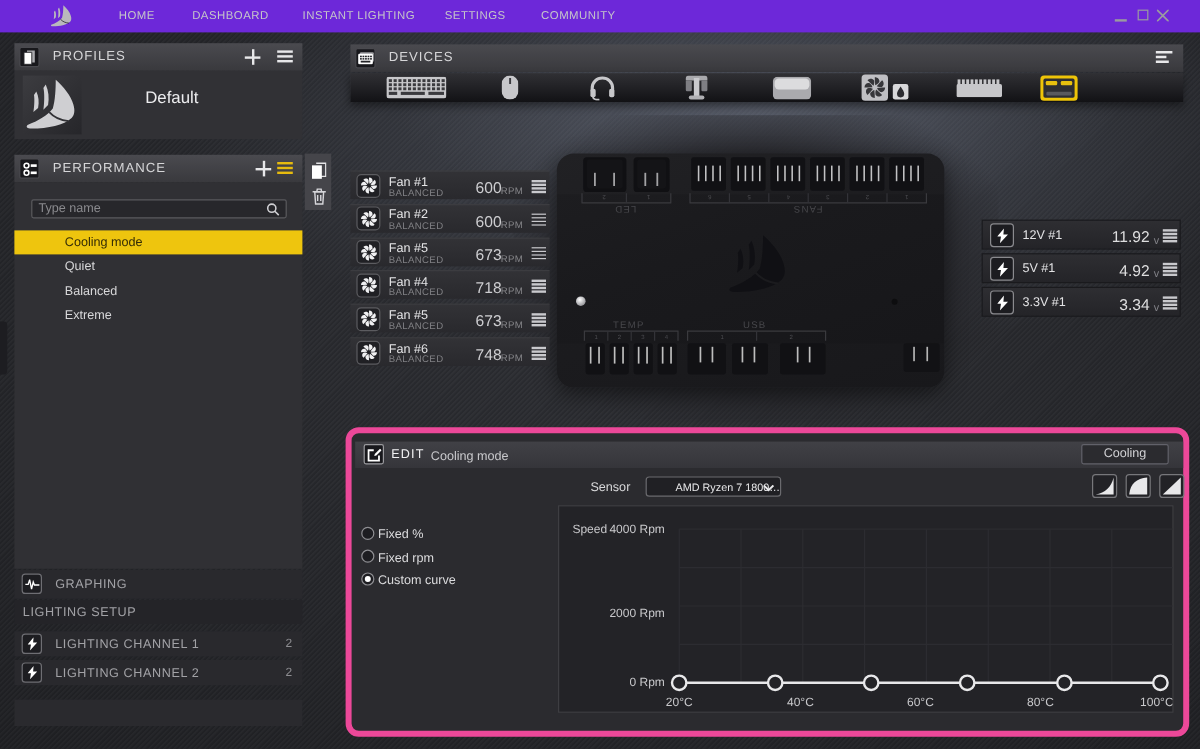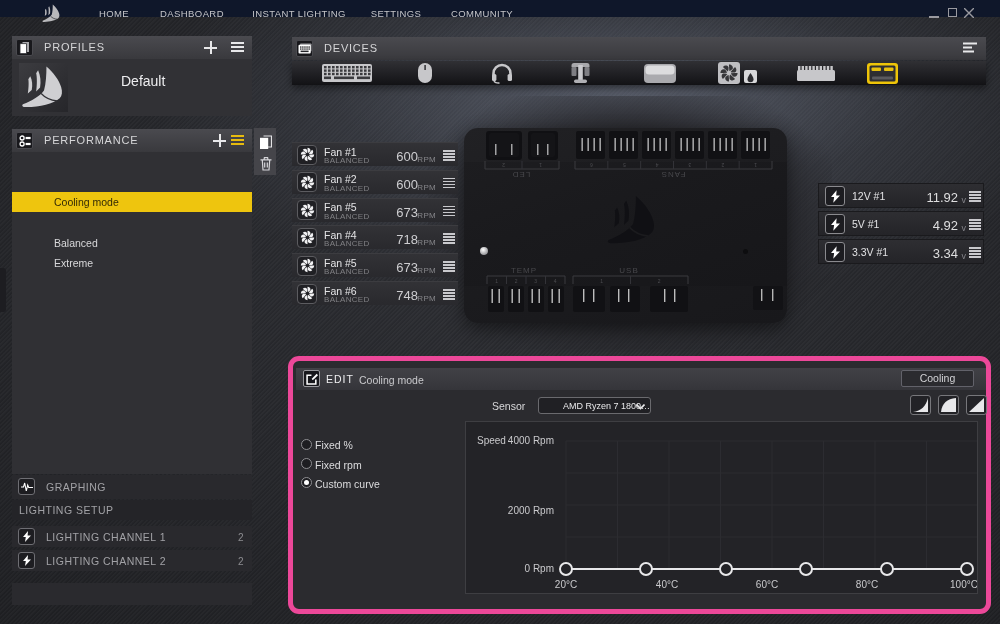--- a/index.html
+++ b/index.html
@@ -10,21 +10,21 @@
     radial-gradient(ellipse 400px 120px at 63% 15%, rgba(150,158,178,0.20), rgba(150,158,178,0) 75%),
     radial-gradient(ellipse 640px 260px at 62% 17%, rgba(128,138,160,0.33), rgba(128,138,160,0) 74%),
     radial-gradient(ellipse 950px 560px at 52% 42%, rgba(90,94,106,0.10), rgba(0,0,0,0.26) 96%),
     repeating-linear-gradient(135deg, #2e2f33 0px, #2e2f33 1px, #26272b 2px, #26272b 3px);
   background-color:#28282b;
   position:relative;
 }
 .abs { position:absolute; }
 
 
-#titlebar { position:absolute; left:0; top:0; width:1000px; height:17px; background:#0f172a; }
+#titlebar { position:absolute; left:0; top:0; width:1000px; height:27px; background:#6d28d9; }
 #titlebar .nav { position:absolute; top:8px; font-size:9.5px; color:#c6c6c9; letter-spacing:0.4px; transform:translateX(-50%); white-space:nowrap; }
 #winbtns { position:absolute; right:0; top:0; height:27px; color:#9a9aa0; }
 #winbtns .wb { position:absolute; top:0; }
 
 
 .phead {
   position:absolute; height:23px;
   background:linear-gradient(#4a4a4f,#39393d);
   color:#d6d6d8; font-size:11px; letter-spacing:0.8px;
 }
@@ -222,21 +222,28 @@
         <rect x="1" y="2.8" width="8.2" height="11.2" fill="#ffffff"></rect>
       </svg>
   </div>
   <div class="sb" style="top:23px">
     <svg width="12" height="15" viewBox="0 0 12 15">
         <path fill="none" stroke="#d6d6da" stroke-width="1.2" d="M2.3,4 h7.4 l-0.7,10 h-6 z M0.5,3.8 h11 M4,3.8 L4.4,1.6 h3.2 L8,3.8 M4.7,6.5 v5 M7.3,6.5 v5"></path>
       </svg>
   </div>
 </div>
 <div id="perf">
+  <div id="searchbox">Type name
+    <svg style="position:absolute;right:5px;top:2px" width="11" height="11" viewBox="0 0 11 11">
+        <circle cx="4.5" cy="4.5" r="3.4" fill="none" stroke="#cfcfd3" stroke-width="1.3"></circle>
+        <line x1="7" y1="7" x2="10.3" y2="10.3" stroke="#cfcfd3" stroke-width="1.3"></line>
+      </svg>
+  </div>
   <div class="perfitem sel" style="top:39.5px">Cooling mode</div>
+  <div class="perfitem" style="top:60px">Quiet</div>
   <div class="perfitem" style="top:80.5px">Balanced</div>
   <div class="perfitem" style="top:101px">Extreme</div>
 </div>
 
 <div class="brow" style="top:475px;height:24px">
   <div class="iconbox" style="top:3px">
     <svg width="12" height="10" viewBox="0 0 12 10">
         <path fill="none" stroke="#fff" stroke-width="1.1" d="M0,5 h2.5 l1.2,-4 1.6,8 1.4,-6 1,2.5 h4.3"></path>
       </svg>
   </div>

